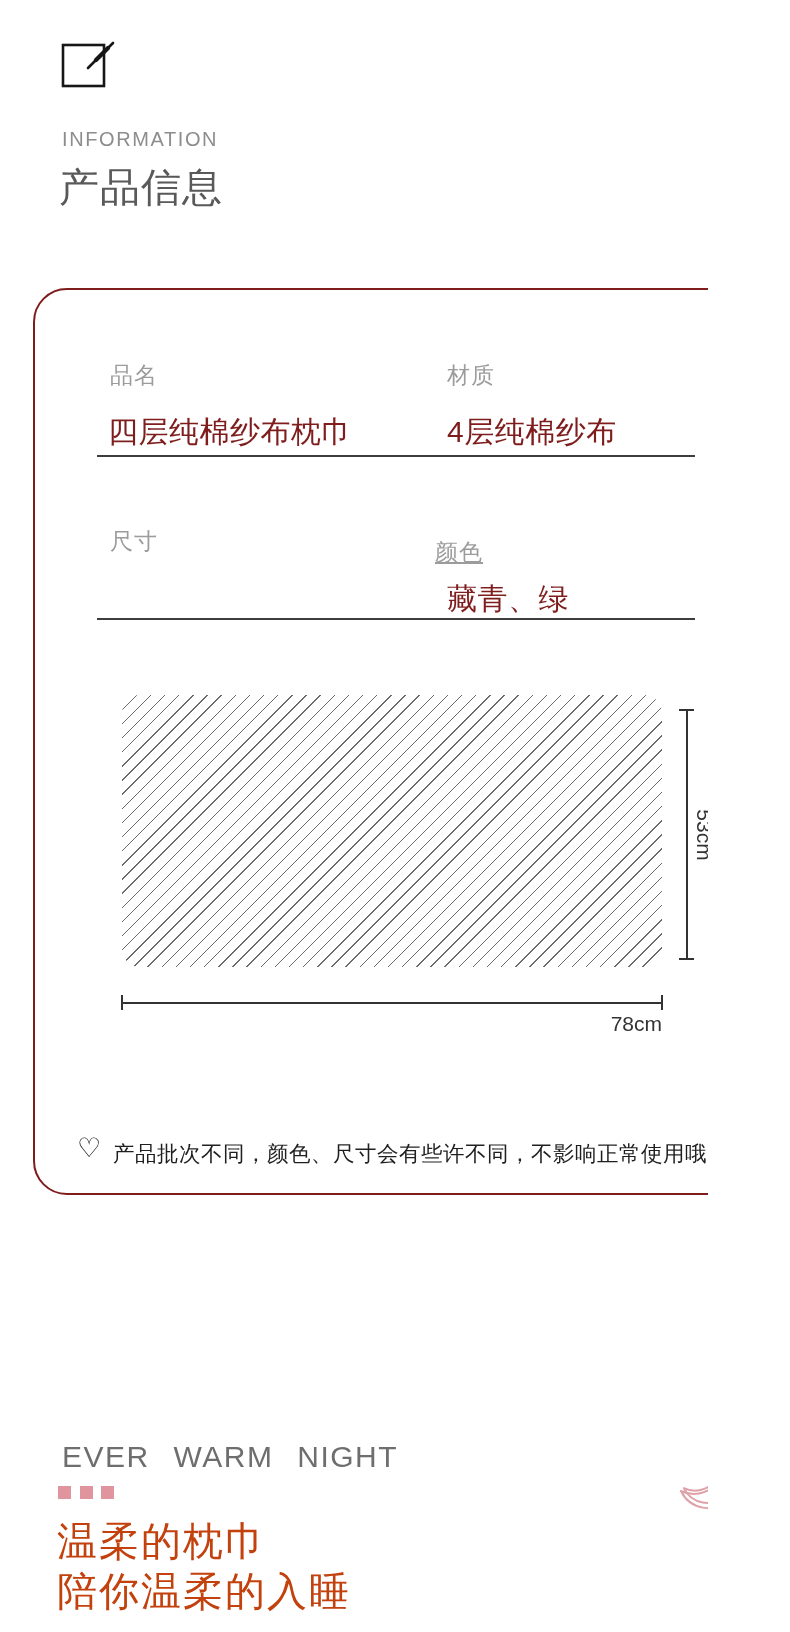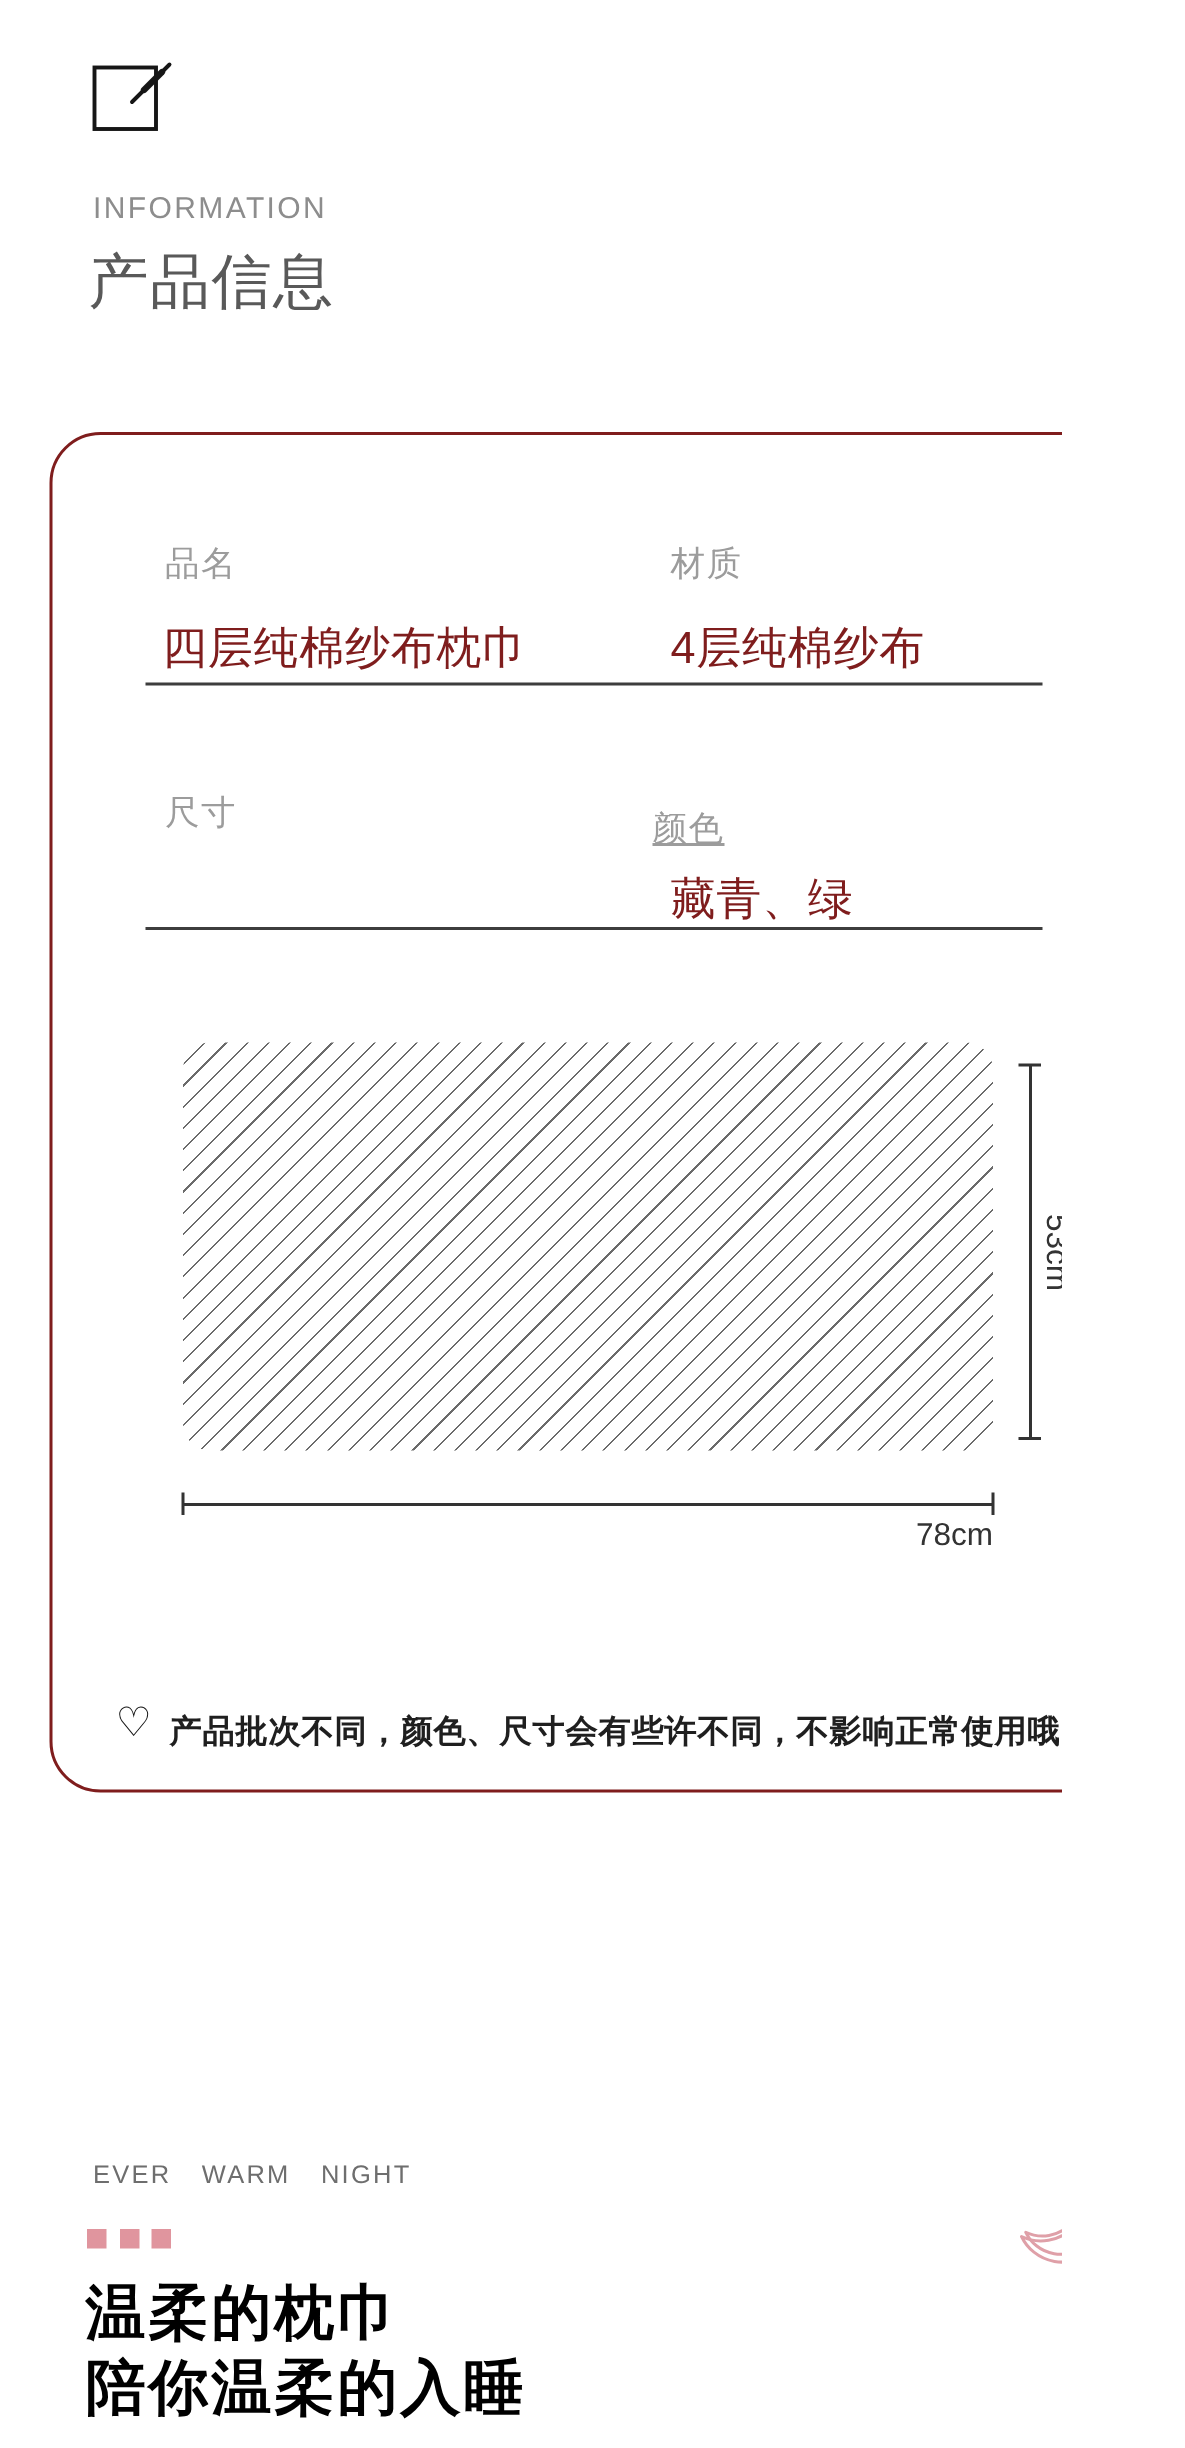--- a/index.html
+++ b/index.html
@@ -33,26 +33,26 @@
   .dim-v-cap{position:absolute;left:644px;width:15px;height:2px;background:#333;}
   .dim-v-label{
     position:absolute;left:669px;top:545px;font-size:21px;color:#333;white-space:nowrap;
     transform:translate(-50%,-50%) rotate(90deg);
   }
   .dim-h-line{position:absolute;left:87px;top:712px;width:540px;height:2px;background:#333;}
   .dim-h-cap{position:absolute;top:705px;width:2px;height:15px;background:#333;}
   .dim-h-label{position:absolute;left:87px;top:722px;width:540px;text-align:right;font-size:21px;color:#333;}
   
   .note-heart{position:absolute;left:42px;top:842px;font-size:27px;color:#111;}
-  .note-text{position:absolute;left:78px;top:849px;font-size:21.5px;color:#1f1f1f;letter-spacing:0.5px;white-space:nowrap;font-weight:bold;}
+  .note-text{position:absolute;left:78px;top:849px;font-size:21.5px;color:#1f1f1f;letter-spacing:0.5px;white-space:nowrap;}
   
-  .tagline{position:absolute;left:62px;top:1440px;font-size:17px;color:#6e6e6e;letter-spacing:1.5px;word-spacing:14px;}
+  .tagline{position:absolute;left:62px;top:1440px;font-size:30px;color:#6e6e6e;letter-spacing:1.5px;word-spacing:14px;}
   .squares{position:absolute;left:58px;top:1486px;display:flex;gap:8.5px;}
   .square{width:13px;height:13px;background:#e0959e;}
-  .footer-heading{position:absolute;left:57px;font-size:40px;color:#000000;letter-spacing:2px;font-weight:bold;}
+  .footer-heading{position:absolute;left:57px;font-size:40px;color:#c2410c;letter-spacing:2px;}
   .footer-heading.line1{top:1514px;}
   .footer-heading.line2{top:1564px;}
   .moon-icon{position:absolute;left:672px;top:1438px;}
 </style>
 </head>
 <body>
 
 <div class="page">
 
   <div class="logo-icon">

